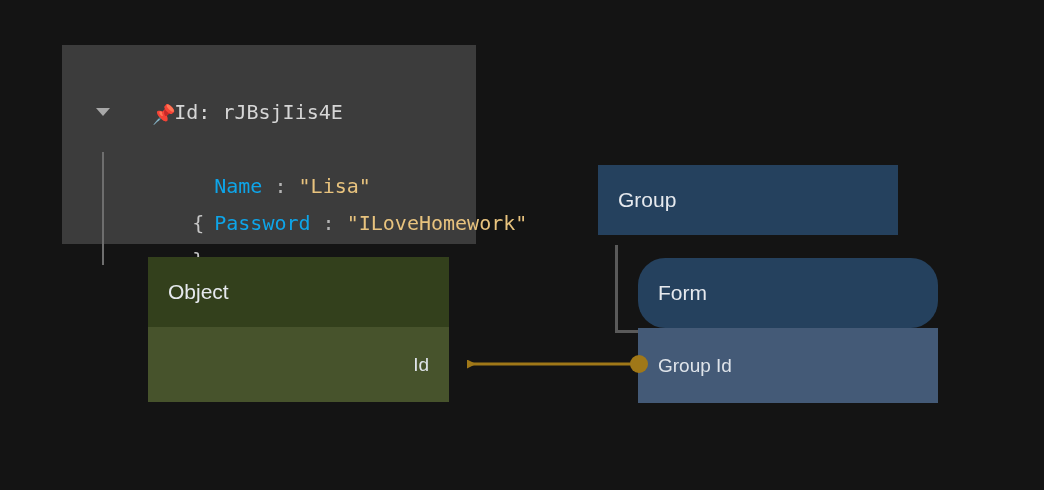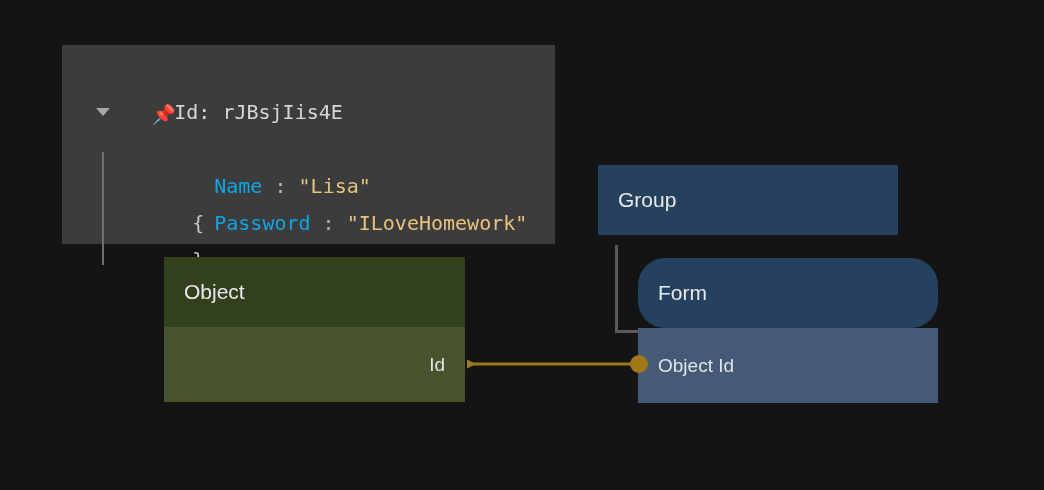--- a/index.html
+++ b/index.html
@@ -17,21 +17,21 @@
     height: 490px;
     background: #141414;
     overflow: hidden;
   }
 
   
   .json-panel {
     position: absolute;
     left: 62px;
     top: 45px;
-    width: 493px;
+    width: 414px;
     height: 199px;
     background: #3c3c3c;
     box-sizing: border-box;
     padding: 12px 0 0 0;
     font-family: "DejaVu Sans Mono", "Liberation Mono", monospace;
     font-size: 20px;
     line-height: 37px;
     color: #d6d6d6;
   }
   .json-row {
@@ -95,21 +95,21 @@
   .node-row {
     font-size: 19px;
     display: flex;
     align-items: center;
     padding: 13px 20px;
     color: #dfe4ea;
     box-sizing: border-box;
   }
 
   
-  #node-object { left: 164px; top: 257px; width: 301px; height: 145px; }
+  #node-object { left: 148px; top: 257px; width: 301px; height: 145px; }
   #node-object .node-header { height: 70px; background: #33401c; }
   #node-object .node-row { height: 75px; background: #47532c; justify-content: flex-end; }
 
   
   #node-group { left: 598px; top: 165px; width: 300px; height: 70px; }
   #node-group .node-header { height: 70px; background: #25415e; }
 
   
   #node-form { left: 638px; top: 258px; width: 300px; height: 145px; }
   #node-form .node-header { height: 70px; background: #25415e; border-radius: 27px; }
@@ -171,21 +171,21 @@
   </div>
 
   <div class="node" id="node-group">
     <div class="node-header">Group</div>
   </div>
 
   <div class="elbow"></div>
 
   <div class="node" id="node-form">
     <div class="node-header">Form</div>
-    <div class="node-row">Object Id</div>
+    <div class="node-row">Group Id</div>
   </div>
 
   <svg class="link-svg" viewBox="0 0 1044 490">
     <defs>
       <marker id="arrowhead" markerWidth="9" markerHeight="9" refX="8" refY="4.5" orient="auto" markerUnits="userSpaceOnUse">
         <path d="M 9 0 L 0 4.5 L 9 9 z" fill="#a07818"></path>
       </marker>
     </defs>
     <line x1="639" y1="364" x2="468" y2="364" stroke="#a07818" stroke-width="3" marker-end="url(#arrowhead)"></line>
     <circle cx="639" cy="364" r="9" fill="#a07818"></circle>

